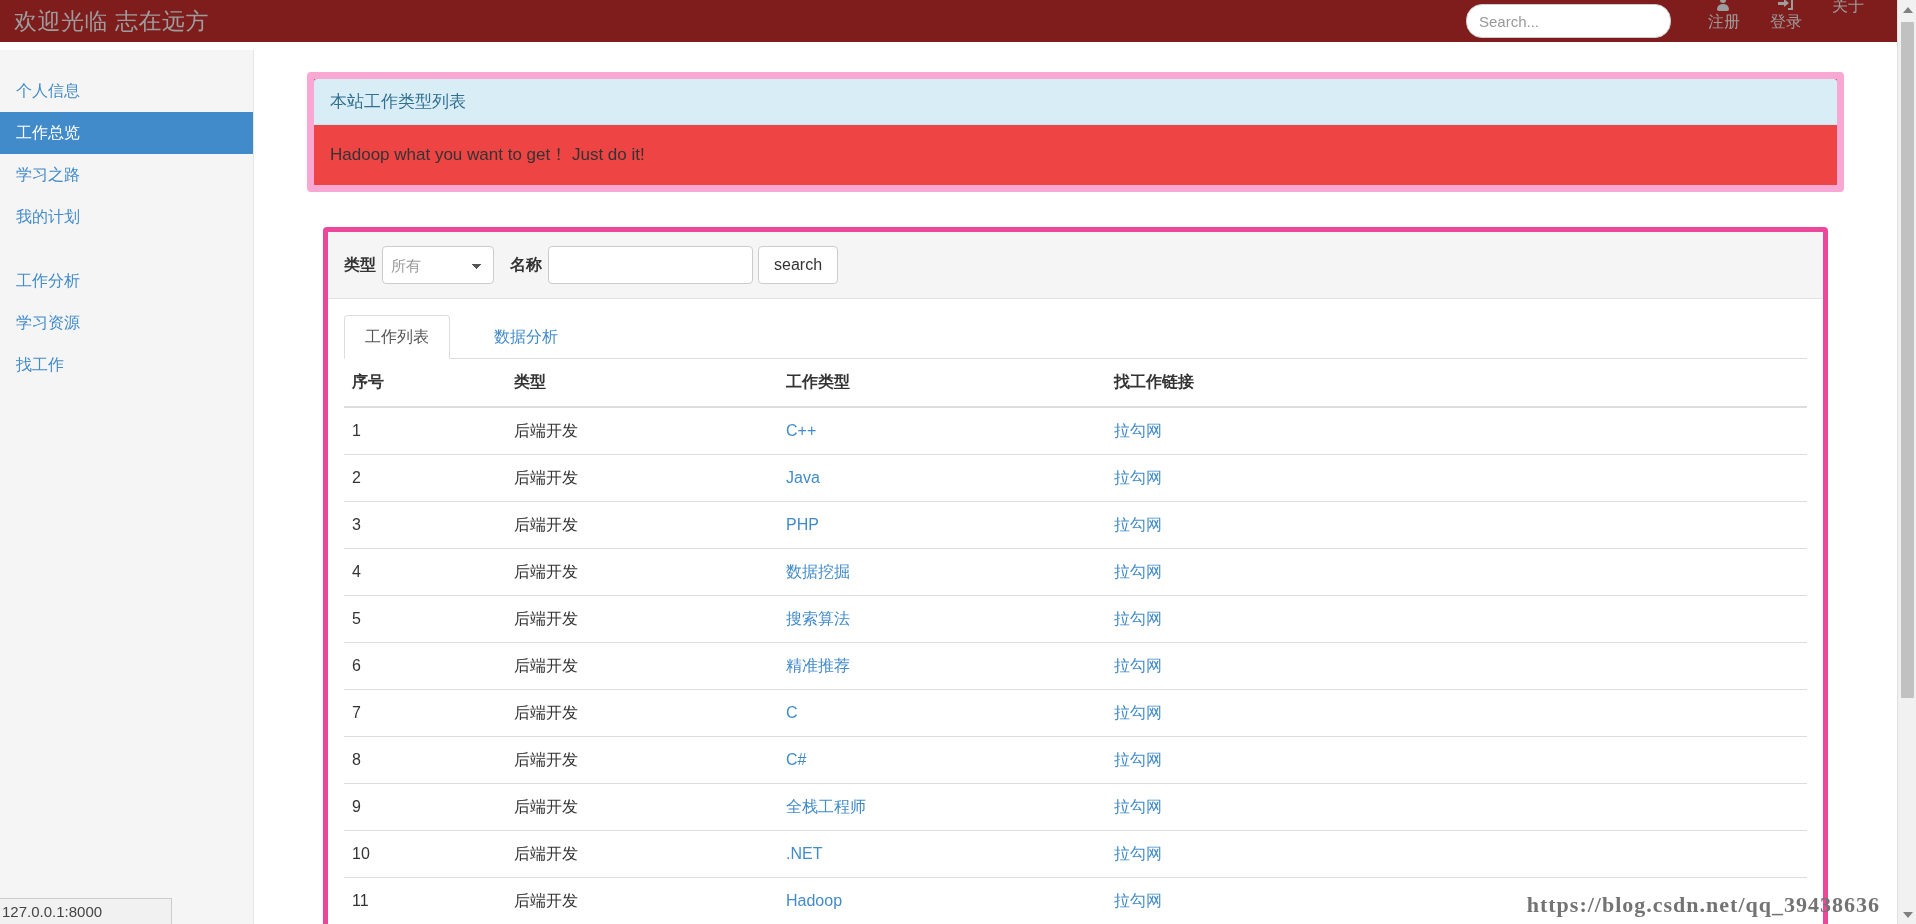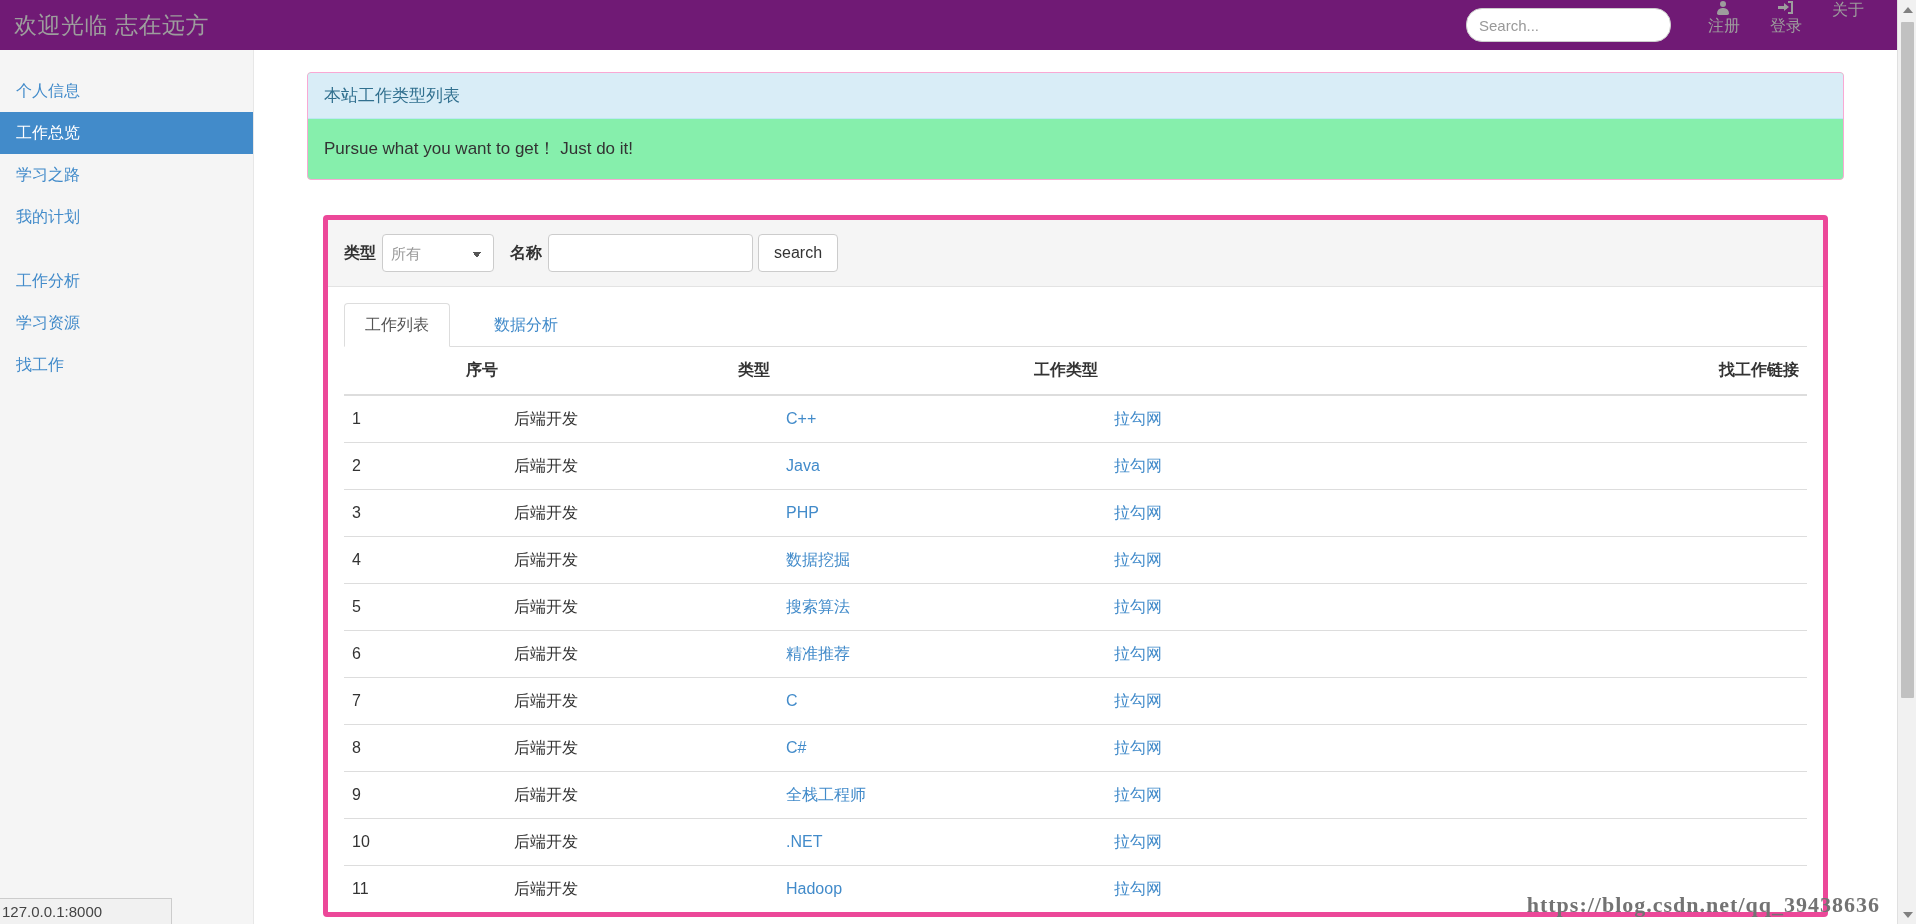--- a/index.html
+++ b/index.html
@@ -7,22 +7,22 @@
     margin: 0; padding: 0;
     width: 1916px; height: 924px;
     overflow: hidden;
     background: #fff;
     font-family: "Liberation Sans", "DejaVu Sans", sans-serif;
   }
 
   
   #navbar {
     position: absolute; top: 0; left: 0;
-    width: 1897px; height: 50px;
-    background: #701a75;
+    width: 1897px; height: 42px;
+    background: #7f1d1d;
     display: flex; align-items: center;
     z-index: 30;
   }
   #brand {
     color: #9d9d9d;
     font-size: 23px;
     padding-left: 14px;
     letter-spacing: 0.5px;
     white-space: nowrap;
     line-height: 50px;
@@ -128,23 +128,23 @@
   #content {
     position: absolute;
     top: 50px; left: 254px;
     width: 1643px; height: 874px;
     background: #ffffff;
     padding: 22px 53px 0 53px;
     overflow: hidden;
   }
 
   .panel {
-    border: 1px solid #f9a8d4;
+    border: 7px solid #f9a8d4;
     border-radius: 4px;
-    background: #86efac;
+    background: #ef4444;
     margin-bottom: 35px;
   }
   .panel-heading {
     background: #d9edf7;
     border-bottom: 1px solid #bce8f1;
     color: #31708f;
     font-size: 17px;
     padding: 12px 16px;
     border-radius: 3px 3px 0 0;
     line-height: 21px;
@@ -244,21 +244,21 @@
     cursor: default;
   }
 
   
   table.jobs {
     width: 100%;
     border-collapse: collapse;
     margin-top: 0;
   }
   table.jobs th {
-    text-align: right;
+    text-align: left;
     font-size: 16px;
     color: #333;
     font-weight: bold;
     padding: 13px 8px;
     border-bottom: 2px solid #ddd;
   }
   table.jobs td {
     font-size: 16px;
     color: #333;
     padding: 13px 8px;
@@ -381,21 +381,21 @@
   </a>
   <a class="side-item">
     <span>找工作</span>
   </a>
 </div>
 
 <div id="content">
 
   <div class="panel">
     <div class="panel-heading">本站工作类型列表</div>
-    <div class="panel-body">Pursue what you want to get！ Just do it!</div>
+    <div class="panel-body">Hadoop what you want to get！ Just do it!</div>
   </div>
 
   <div class="card">
 
     <div class="filter-bar">
       <span class="filter-label">类型</span>
       <select id="type-select">
         <option>所有</option>
       </select>
       <span class="filter-label">名称</span>

